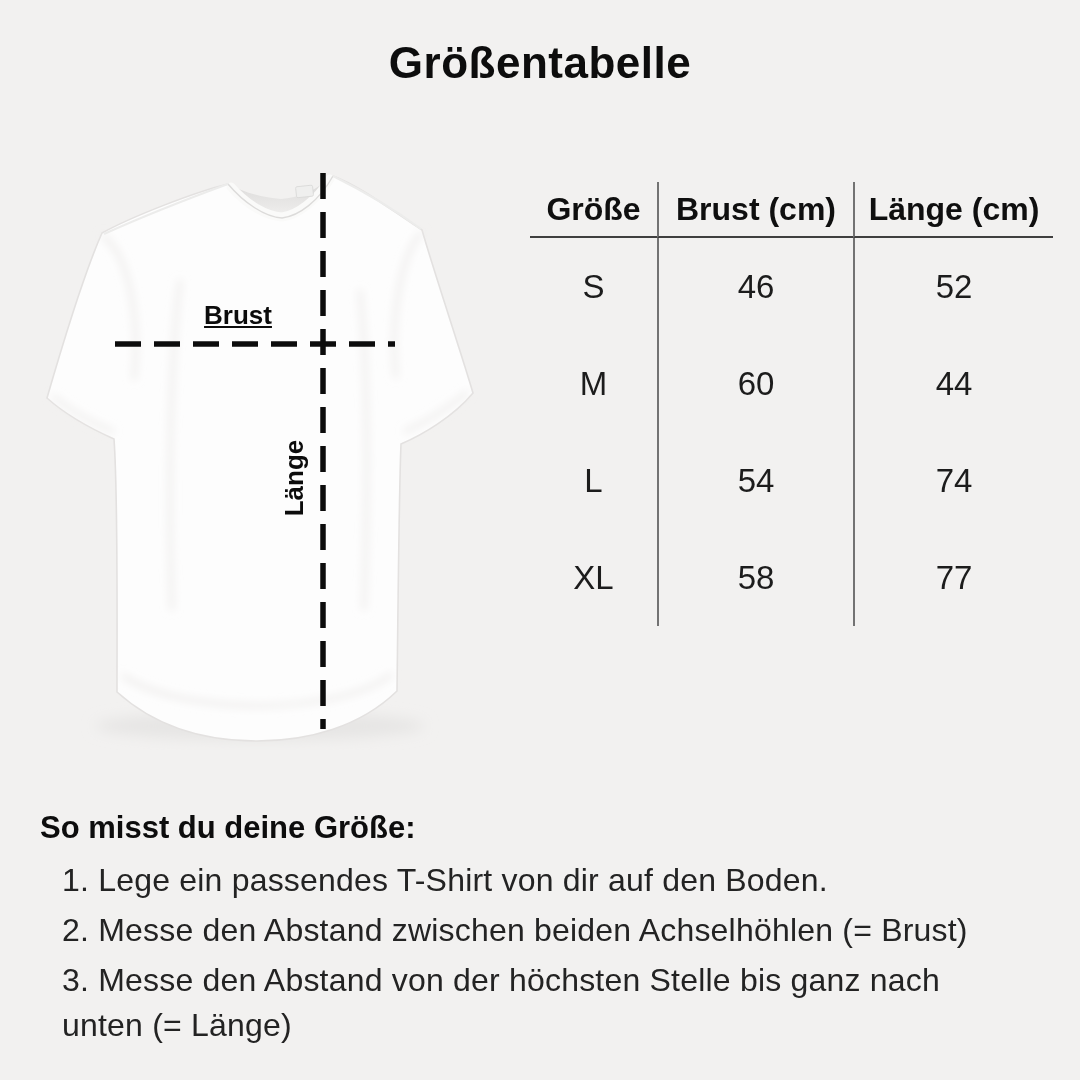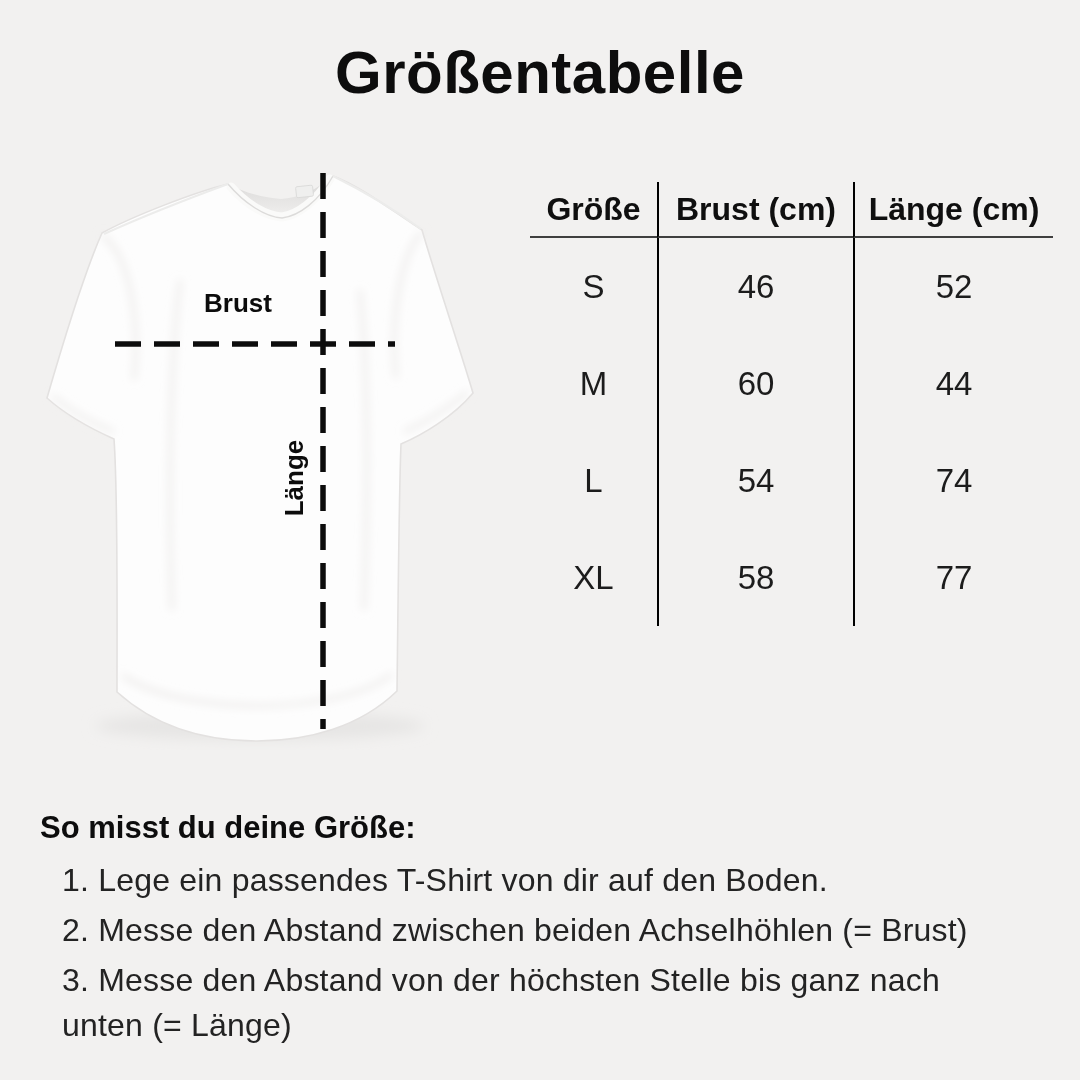--- a/index.html
+++ b/index.html
@@ -4,44 +4,44 @@
 <style>
   html,body{margin:0;padding:0;}
   body{
     width:1080px;height:1080px;position:relative;overflow:hidden;
     background:#f2f1f0;
     font-family:"Liberation Sans", sans-serif;
     color:#111;
   }
   .title{
     position:absolute;top:38px;left:0;width:1080px;text-align:center;
-    font-size:60px;font-weight:800;letter-spacing:0.5px;color:#0d0d0d;
+    font-size:44px;font-weight:800;letter-spacing:0.5px;color:#0d0d0d;
   }
   
   .shirt-wrap{position:absolute;left:30px;top:160px;width:460px;height:590px;}
   .measure-label{
     position:absolute;font-weight:700;font-size:26px;color:#0c0c0c;text-align:center;
   }
-  .label-brust{left:168px;top:288px;width:140px;}
+  .label-brust{left:168px;top:300px;width:140px;text-decoration:underline;}
   .label-laenge{
     left:234px;top:462px;width:120px;height:32px;line-height:32px;
     transform:rotate(-90deg);transform-origin:center;
   }
   
   .size-table{
     position:absolute;left:530px;top:182px;
     display:grid;grid-template-columns:127px 196px 200px;
   }
   .st-cell{display:flex;align-items:center;justify-content:center;}
   .st-head{
     height:54px;font-weight:700;font-size:32px;color:#0f0f0f;
     border-bottom:2px solid #3f3f3f;
   }
   .st-body{height:97px;font-size:33px;font-weight:300;color:#1c1c1c;}
-  .vline{border-left:2px solid #000000;}
+  .vline{border-left:2px solid #737373;}
   
   .howto-heading{
     position:absolute;left:40px;top:810px;
     font-size:31px;font-weight:800;color:#0d0d0d;
   }
   .howto-list{position:absolute;left:40px;top:858px;width:950px;}
   .howto-list ol{
     margin:0;padding-left:22px;list-style-position:inside;
   }
   .howto-list li{

